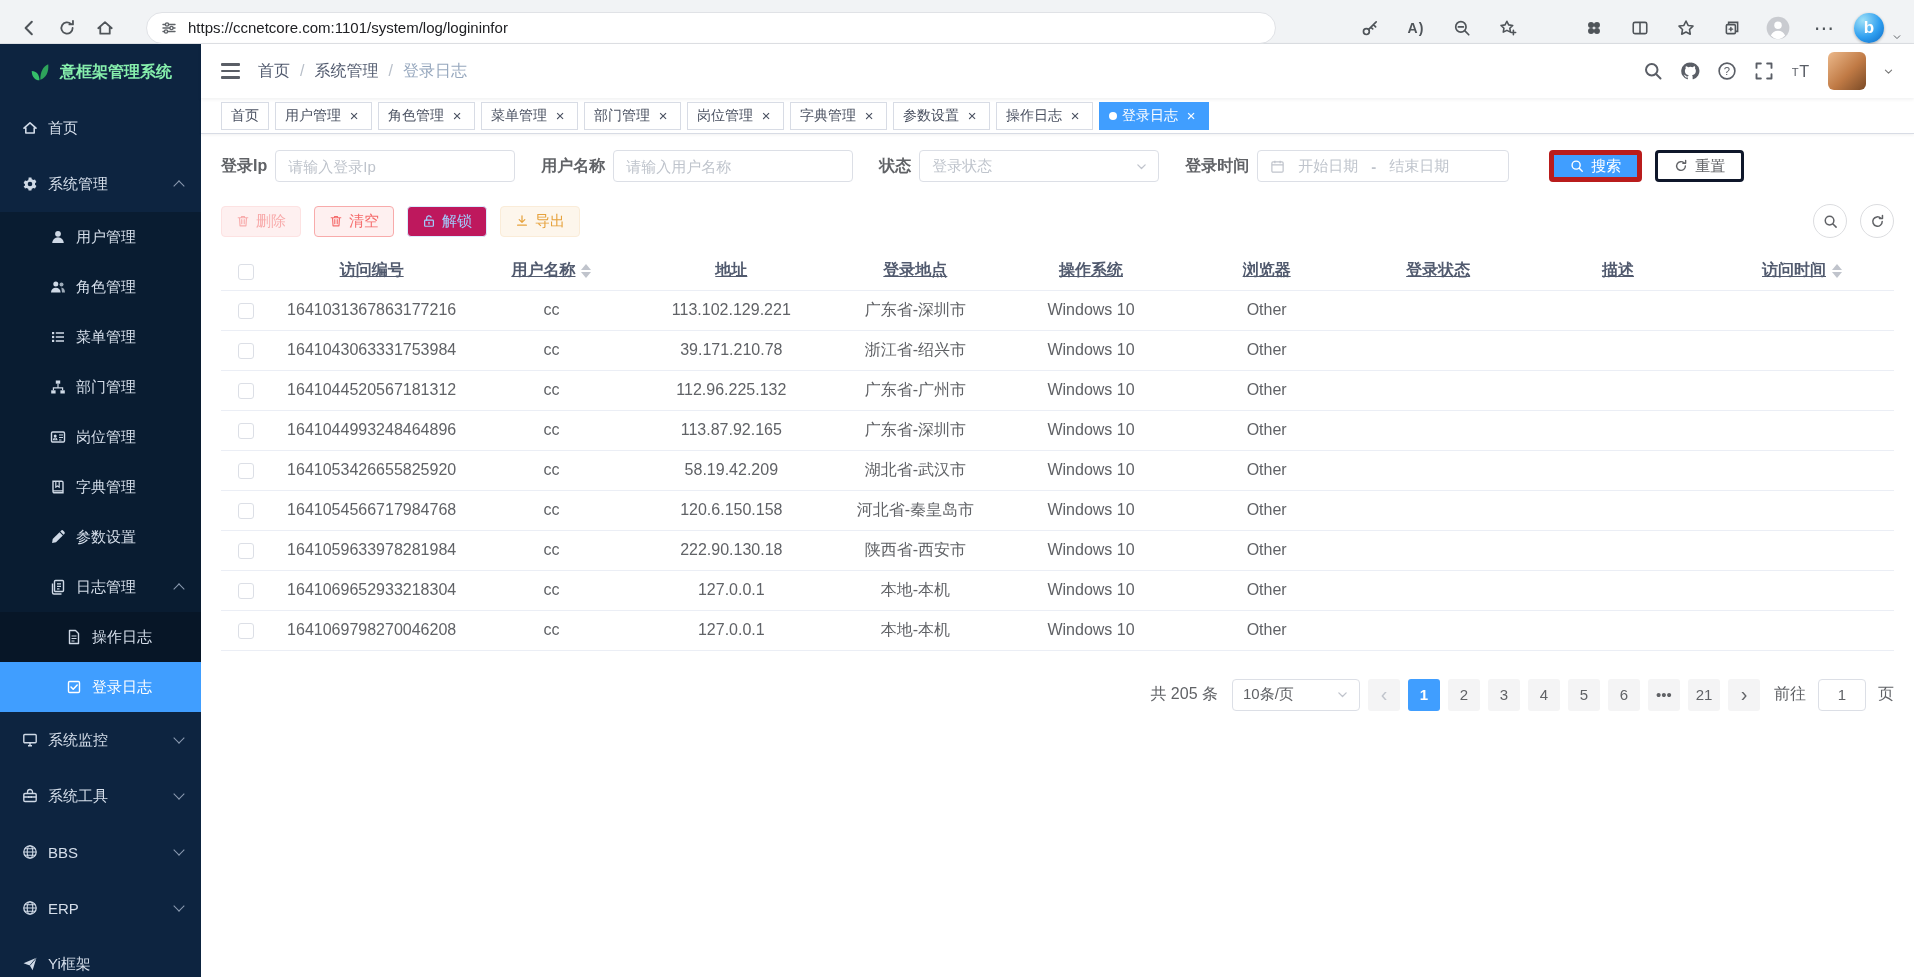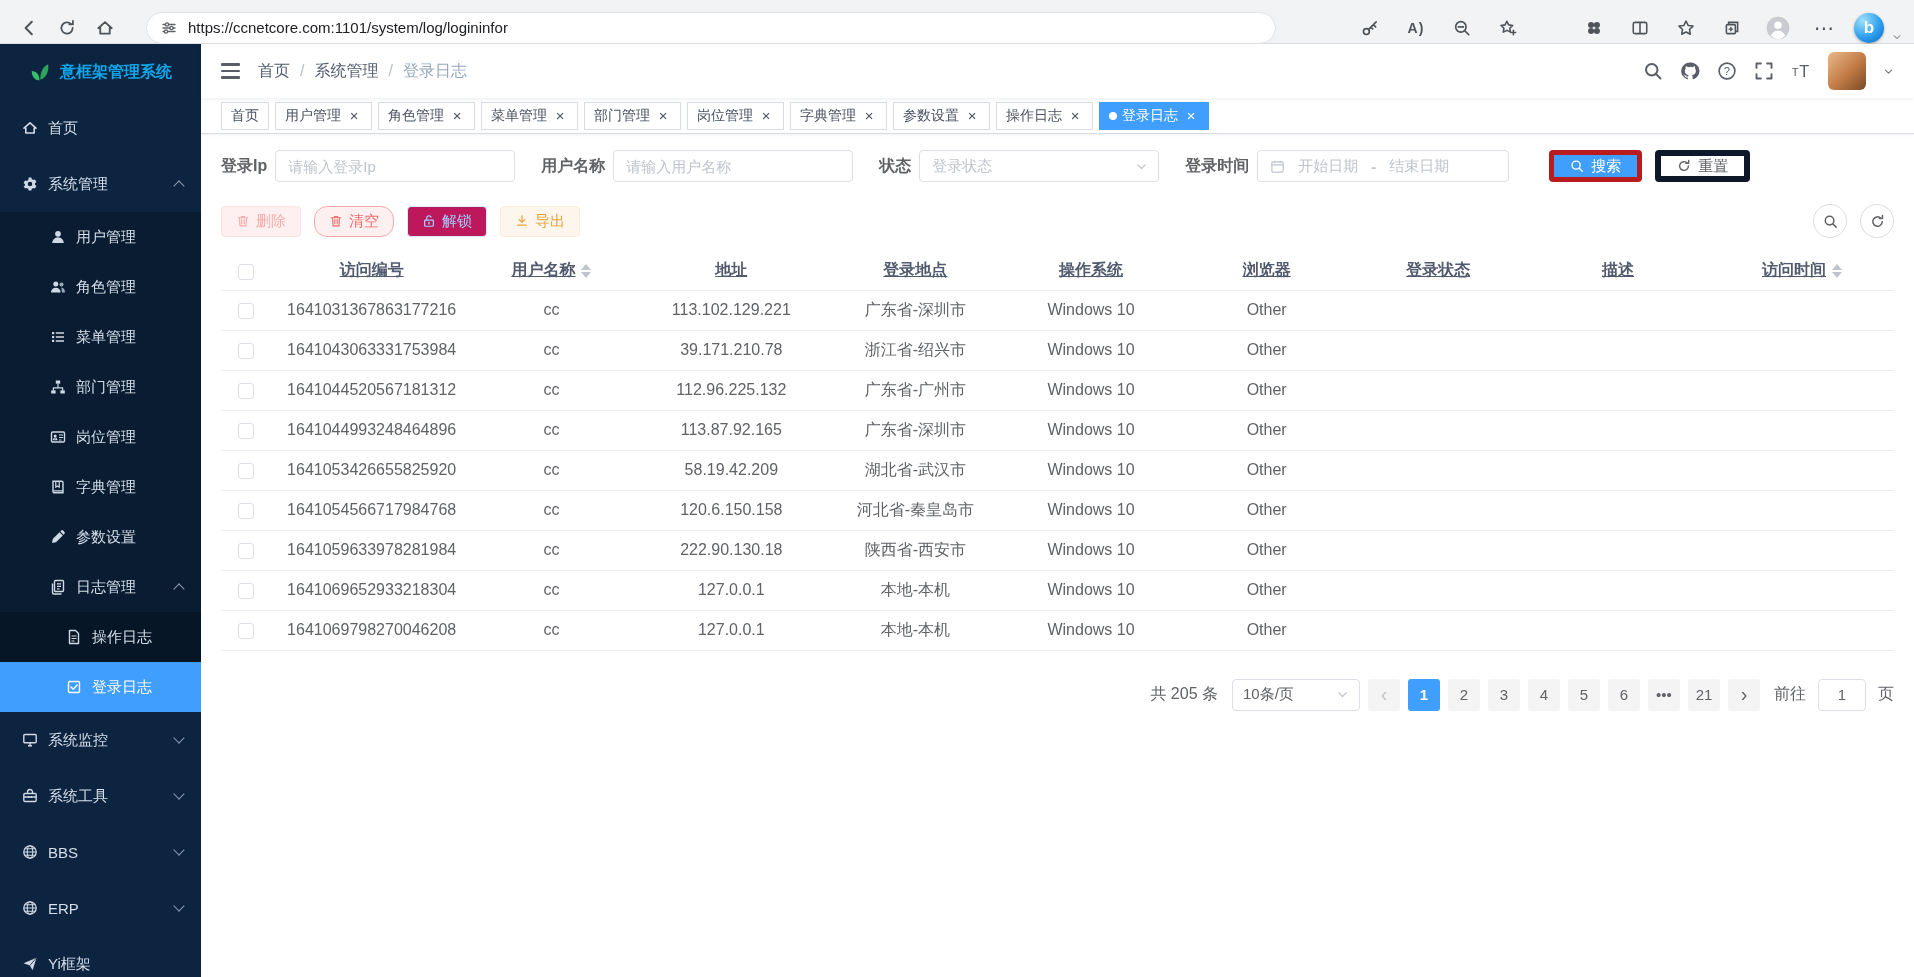--- a/index.html
+++ b/index.html
@@ -20,21 +20,21 @@
 .cright .cbtn{width:32px;height:34px;}
 .readaloud{font-size:14px;font-weight:600;color:#4f5459;letter-spacing:1px;}
 .cspacer{width:26px;}
 .bing{width:30px;height:30px;border-radius:50%;background:radial-gradient(circle at 30% 25%,#9ee0f7,#2f9ff0 55%,#0b67c2);color:#fff;font-weight:700;font-size:17px;display:flex;align-items:center;justify-content:center;box-shadow:0 1px 3px rgba(0,0,0,.3);}
 .bing-caret{width:10px;height:10px;color:#5f6368;margin-left:-6px;margin-top:18px;}
 .more-dots{font-size:20px;color:#4f5459;}
 
 
 .app{display:flex;height:933px;}
 .sidebar{width:201px;flex-shrink:0;background:#0d2440;color:#dbe3ee;overflow:hidden;}
-.logo{height:56px;display:flex;align-items:center;justify-content:center;gap:9px;font-size:16px;font-weight:700;color:#0ea5e9;}
+.logo{height:56px;display:flex;align-items:center;justify-content:center;gap:9px;font-size:16px;font-weight:700;color:#86efac;}
 .logo .ic{width:22px;height:22px;}
 .mi{display:flex;align-items:center;gap:10px;height:56px;padding:0 18px 0 22px;font-size:15px;color:#d5deea;position:relative;cursor:pointer;white-space:nowrap;}
 .mi .ic{width:16px;height:16px;color:#cfd9e6;}
 .mi .label{flex:1;overflow:hidden;}
 .chev{width:8px;height:8px;border-right:1.6px solid #8b9bb0;border-bottom:1.6px solid #8b9bb0;transform:rotate(45deg);margin-top:-4px;flex-shrink:0;}
 .chev.up{transform:rotate(-135deg);margin-top:4px;}
 .sub{background:#091c31;}
 .sub .mi{height:50px;padding-left:50px;}
 .sub2 .mi{padding-left:66px;background:#071627;}
 .mi.active{background:#409eff;color:#fff;}
@@ -72,27 +72,27 @@
 .f-input::placeholder{color:#bfc4cc;}
 .f-select{width:240px;display:flex;align-items:center;justify-content:space-between;padding:0 10px 0 12px;cursor:pointer;}
 .ph{color:#bfc4cc;font-size:15px;}
 .f-select .ic{width:13px;height:13px;color:#c0c4cc;}
 .f-range{width:252px;display:flex;align-items:center;gap:13px;padding:0 12px;cursor:pointer;}
 .f-range .ic{width:15px;height:15px;color:#c0c4cc;}
 .f-range .sep{color:#bfc4cc;font-weight:700;}
 .btn{height:32px;border-radius:4px;display:inline-flex;align-items:center;gap:7px;padding:0 16px;font-size:15px;}
 .btn .ic{width:14px;height:14px;}
 .btn.primary{background:#409eff;color:#fff;border:5px solid #b91c1c;margin-left:14px;}
-.btn.plain{background:#fff;color:#606266;border:6px solid #0f172a;margin-left:13px;}
+.btn.plain{background:#fff;color:#606266;border:3px solid #0f172a;margin-left:13px;}
 
 .action-row{display:flex;align-items:center;margin-top:22px;}
 .abtn{height:31px;border-radius:4px;display:inline-flex;align-items:center;gap:6px;padding:0 14px;font-size:15px;border:1px solid;margin-right:13px;}
 .abtn .ic{width:14px;height:14px;}
 .abtn.del{background:#fef0f0;border-color:#fde2e2;color:#f8abab;}
-.abtn.clear{background:#fef0f0;border-color:#f8abab;color:#f56c6c;border-radius:13px;}
+.abtn.clear{background:#fef0f0;border-color:#f8abab;color:#f56c6c;}
 .abtn.unlock{background:#be185d;border-color:#d9ecff;color:#a0cfff;}
 .abtn.export{background:#fdf6ec;border-color:#faecd8;color:#e6a23c;}
 .tools{margin-left:auto;display:flex;gap:13px;}
 .circle{width:34px;height:34px;border-radius:50%;border:1px solid #dcdde0;display:flex;align-items:center;justify-content:center;color:#606266;background:#fff;}
 .circle .ic{width:15px;height:15px;}
 
 
 .tbl{width:100%;border-collapse:collapse;table-layout:fixed;margin-top:14px;}
 .tbl th{height:38px;font-size:16px;font-weight:700;color:#515a6e;text-align:center;border-bottom:1px solid #ebeef5;padding:0 4px;white-space:nowrap;}
 .tbl td{height:40px;font-size:16px;color:#606266;text-align:center;border-bottom:1px solid #ebeef5;padding:0 4px;overflow:hidden;white-space:nowrap;}

